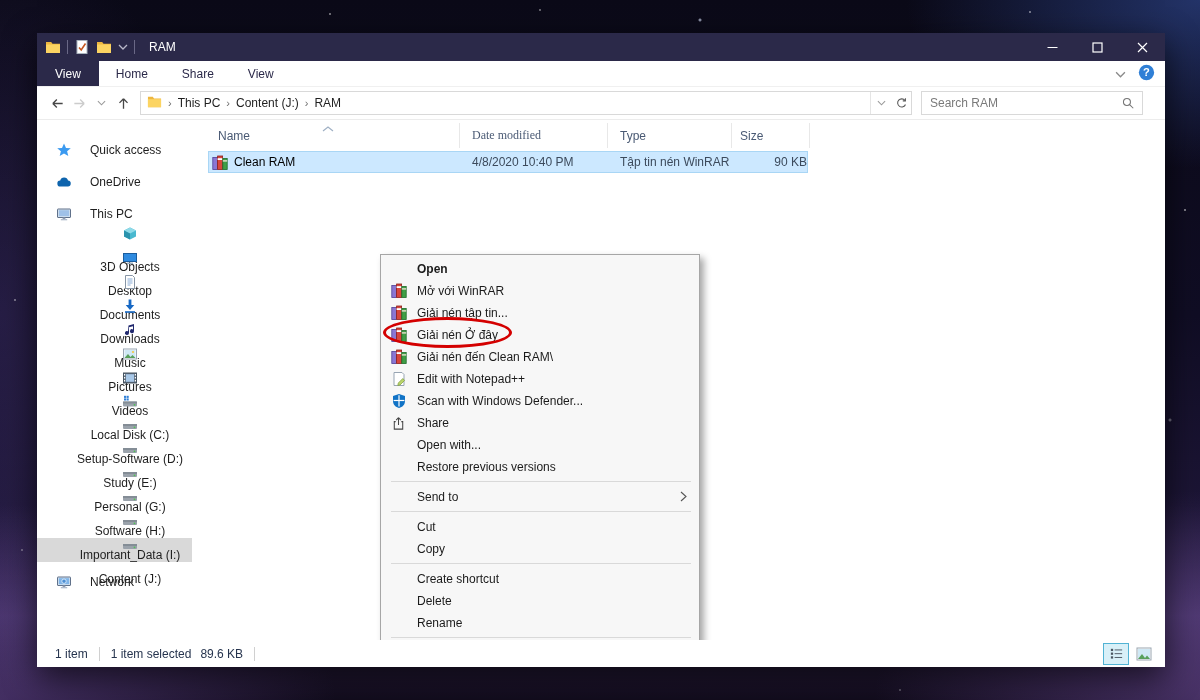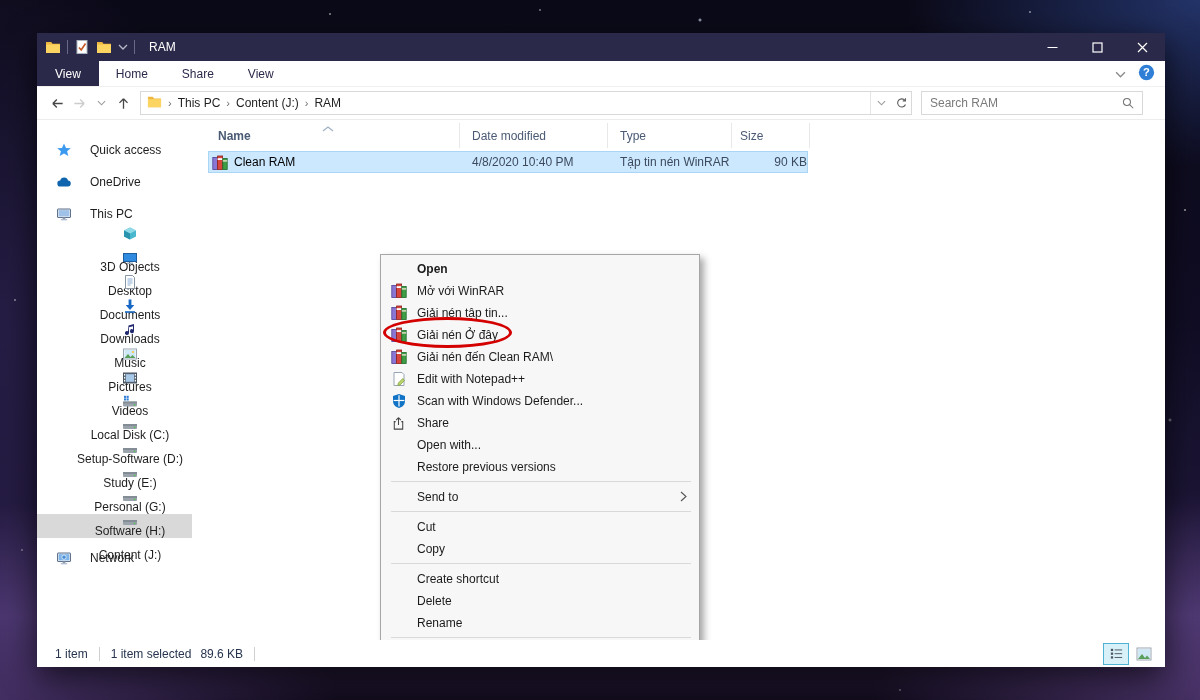--- a/index.html
+++ b/index.html
@@ -66,22 +66,22 @@
   .side-item { height:24px; display:flex; align-items:center; gap:18px; padding-left:19px; color:#1e1e1e; }
   .side-item.child { padding-left:31px;flex-direction:column; }
   .side-item.gap { margin-top:8px; }
   .side-item.selected { background:#d9d9d9; }
   .side-item svg { flex:none; display:block; }
 
   
   .filearea { flex:1; position:relative; }
   .col-headers { position:absolute; left:0; top:3px; right:0; height:25px; display:flex; color:#4a5a74; }
   .col { display:flex; align-items:center; border-right:1px solid #e8e8e8; padding-left:12px; position:relative; }
-  .col.name { width:268px; padding-left:26px;font-weight:bold; }
-  .col.date { width:148px; }
+  .col.name { width:268px; padding-left:26px; }
+  .col.date { width:148px;font-family:Liberation Serif, serif; }
   .col.type { width:124px; }
   .col.size { width:78px; padding-left:8px; }
   .sort-caret { position:absolute; left:130px; top:-2px; }
   .file-row { position:absolute; left:16px; top:31px; width:600px; height:22px;
     background:#cce8ff; border:1px solid #a9d6f5; }
   .file-row span { position:absolute; top:3px; white-space:nowrap; }
   .fr-icon { position:absolute; left:3px; top:2px; }
   .fr-name { left:25px; color:#000; }
   .fr-date { left:263px; color:#3c4a5c; }
   .fr-type { left:411px; color:#3c4a5c; }
@@ -354,20 +354,28 @@
         <span>Personal (G:)</span>
       </div>
       <div class="side-item child">
         <svg width="16" height="16" viewBox="0 0 16 16">
             <rect x="1" y="6" width="14" height="5" rx="1" fill="#9aa2ab"></rect>
             <rect x="1" y="6" width="14" height="2" fill="#848d96"></rect>
             <circle cx="12.5" cy="9.3" r="0.9" fill="#4fc353"></circle>
           </svg>
         <span>Software (H:)</span>
       </div>
+      <div class="side-item child">
+        <svg width="16" height="16" viewBox="0 0 16 16">
+            <rect x="1" y="6" width="14" height="5" rx="1" fill="#9aa2ab"></rect>
+            <rect x="1" y="6" width="14" height="2" fill="#848d96"></rect>
+            <circle cx="12.5" cy="9.3" r="0.9" fill="#4fc353"></circle>
+          </svg>
+        <span>Important_Data (I:)</span>
+      </div>
       <div class="side-item child selected">
         <svg width="16" height="16" viewBox="0 0 16 16">
             <rect x="1" y="6" width="14" height="5" rx="1" fill="#9aa2ab"></rect>
             <rect x="1" y="6" width="14" height="2" fill="#848d96"></rect>
             <circle cx="12.5" cy="9.3" r="0.9" fill="#4fc353"></circle>
           </svg>
         <span>Content (J:)</span>
       </div>
       <div class="side-item gap">
         <svg width="16" height="16" viewBox="0 0 16 16">

